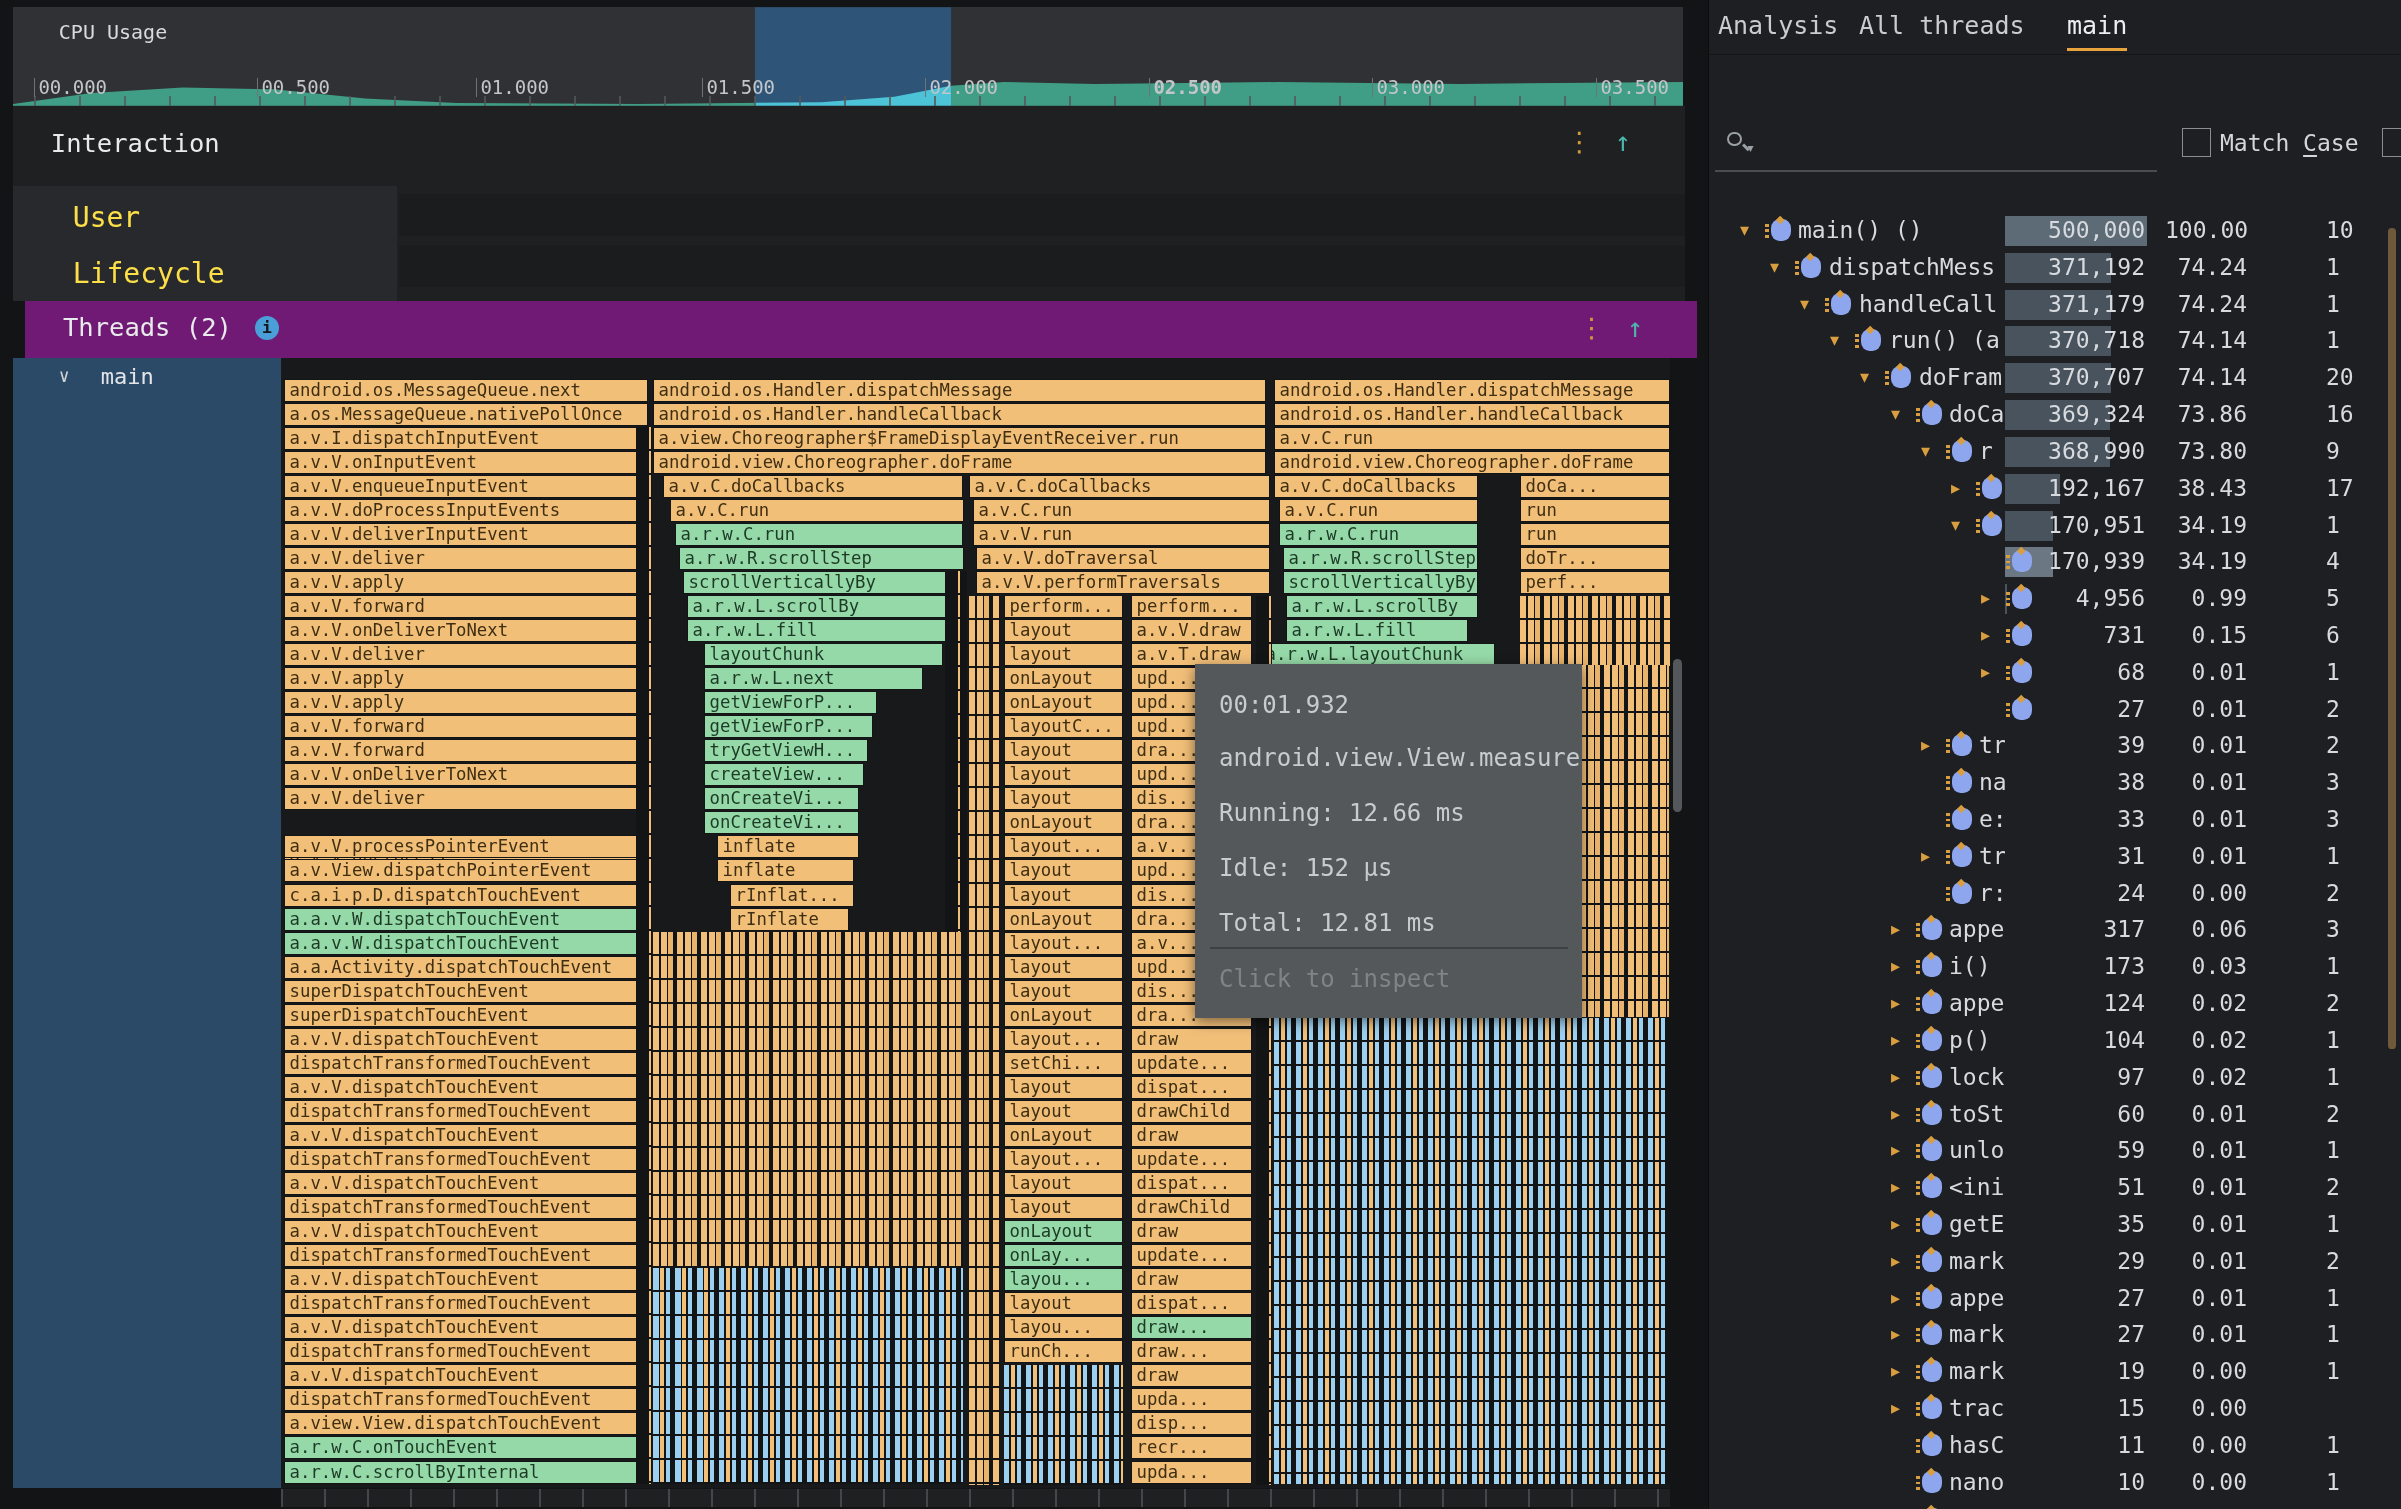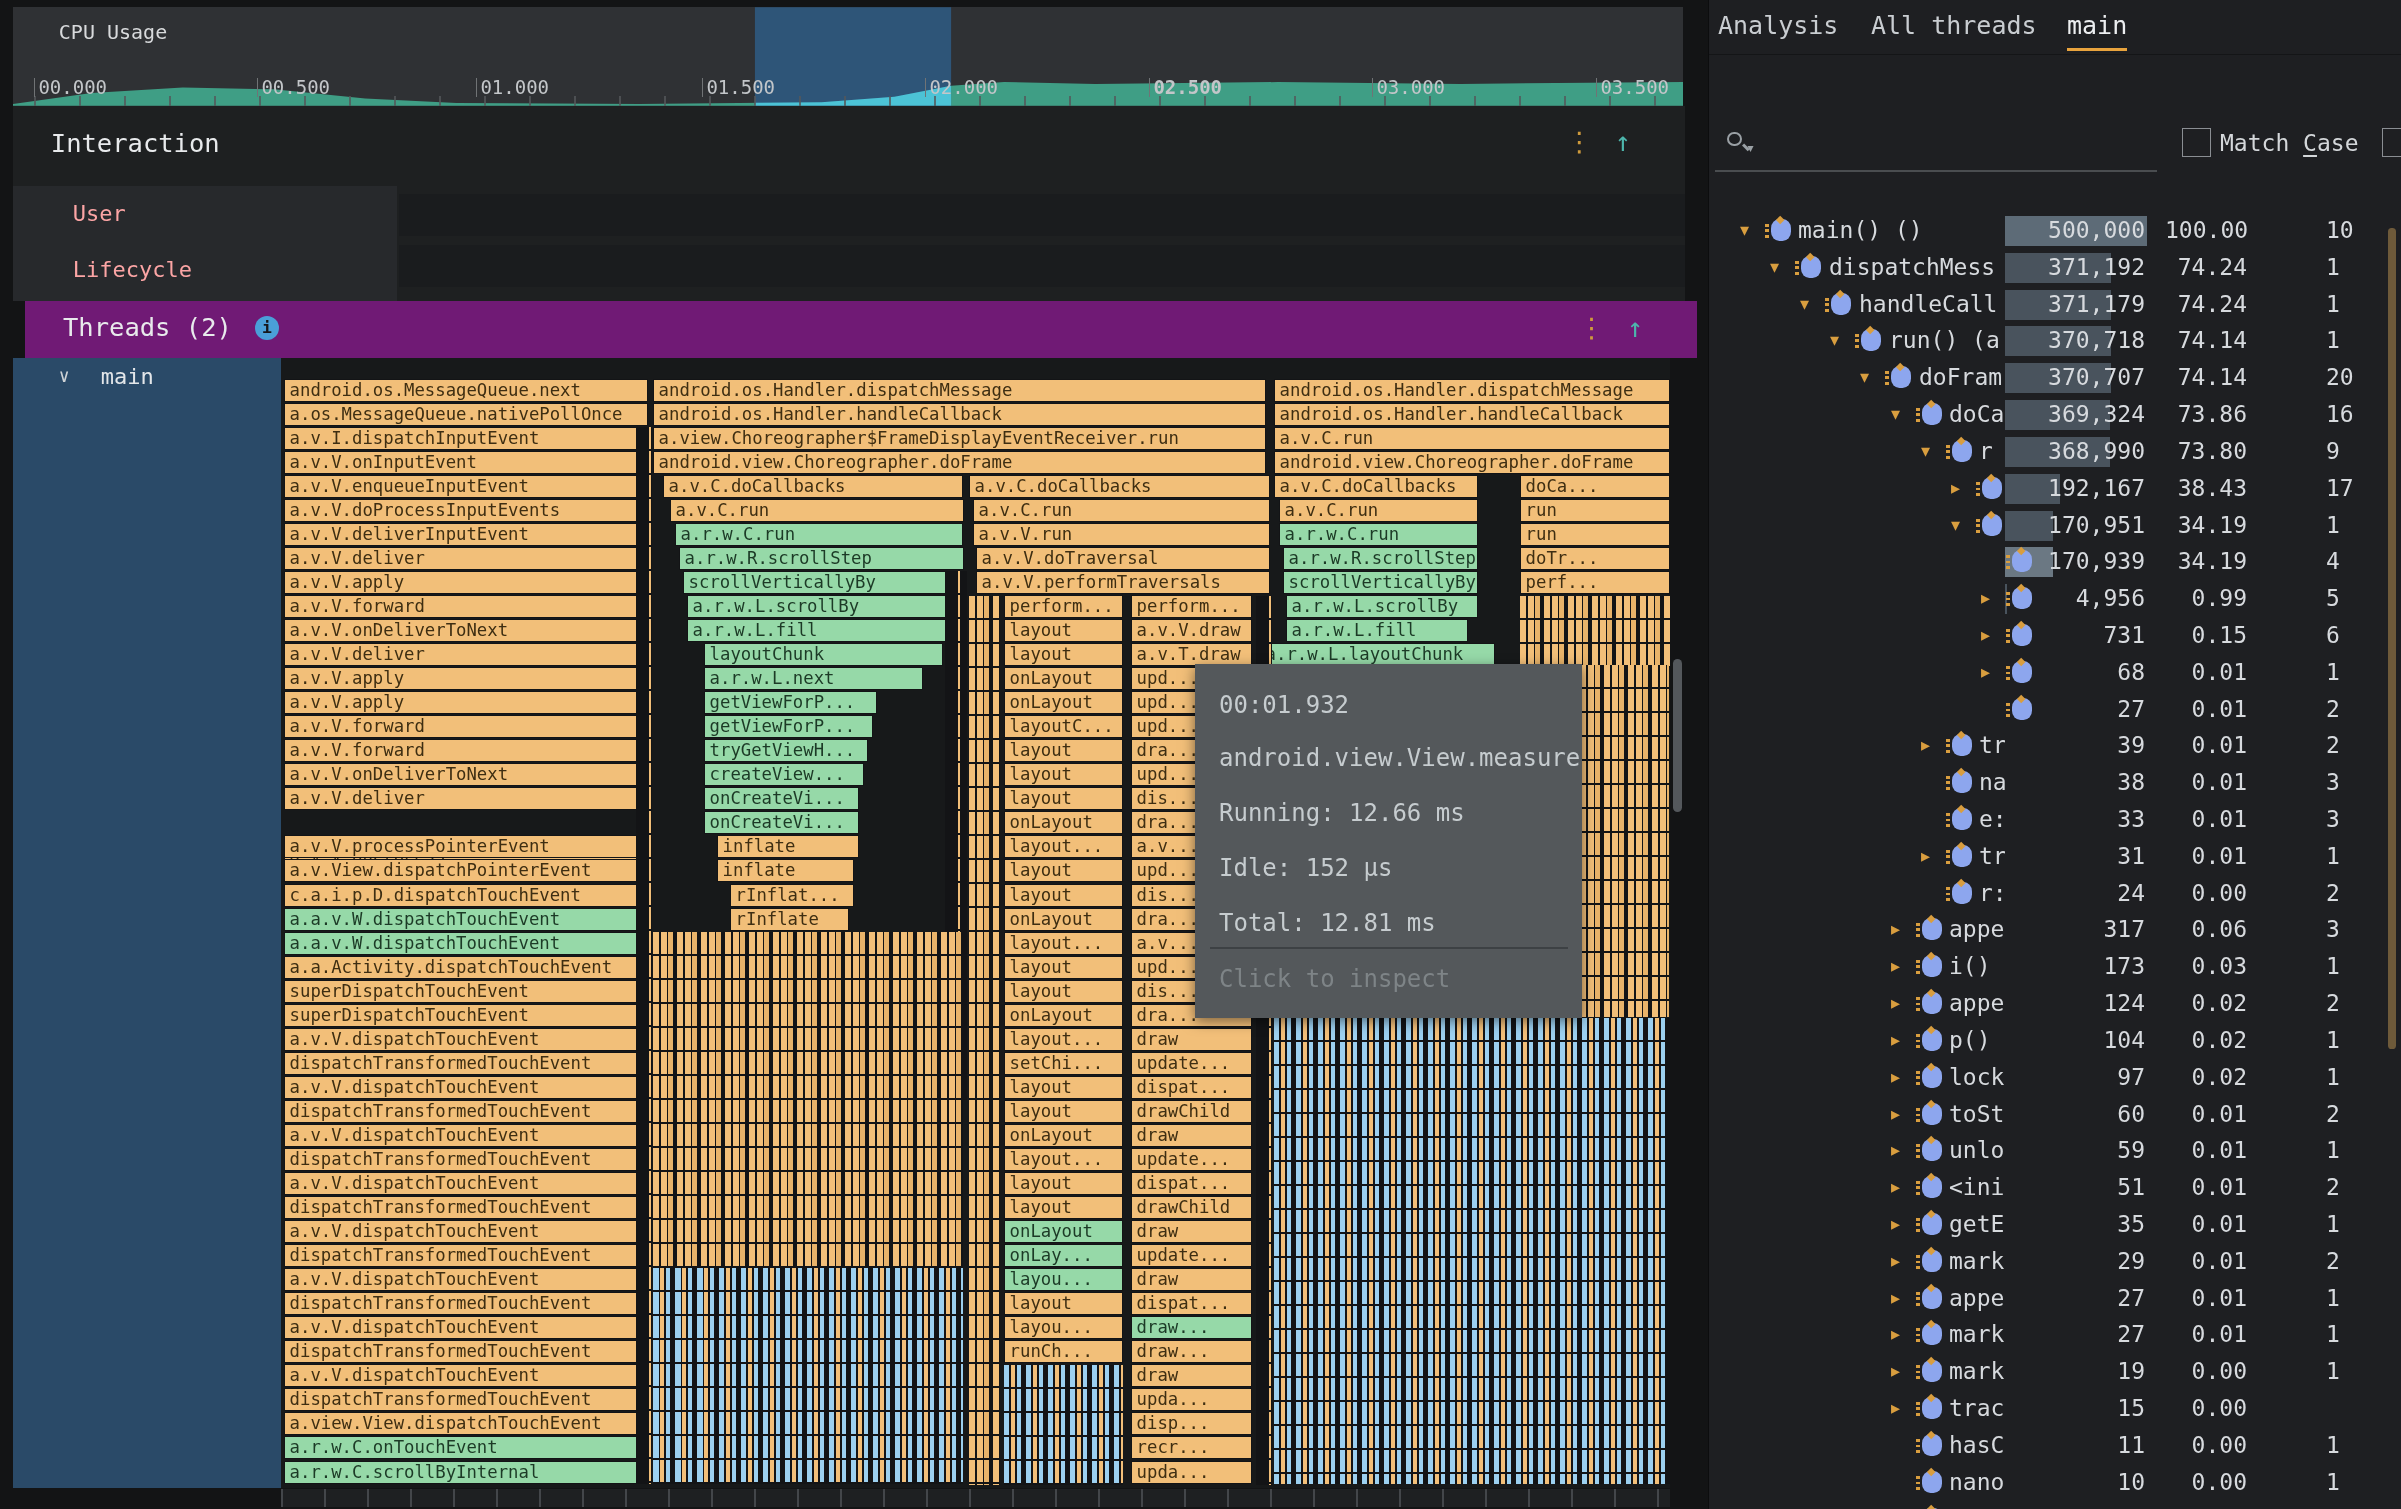--- a/index.html
+++ b/index.html
@@ -14,21 +14,21 @@
   #tick-strip { position:absolute; left:21px; bottom:0; width:1649px; height:10px;
     background:repeating-linear-gradient(90deg,#54575a 0 1.8px,transparent 1.8px 45px); opacity:.8; }
   .tick-label { position:absolute; top:71px; font-size:19px; color:#c3c6c9; border-left:1.8px solid #707375; padding-left:3.6px; line-height:19px; }
 
   
   #interaction-section { position:absolute; left:12.8px; top:106px; width:1672px; height:195px; background:#1e2021; }
   .section-title { position:absolute; font-size:25.5px; color:#e8eaec; }
   .kebab-icon { position:absolute; color:#cf9b3c; font-size:27px; line-height:27px; }
   .collapse-arrow { position:absolute; color:#4db6ac; font-size:27px; line-height:27px; }
   #interaction-labelcol { position:absolute; left:0; top:80px; width:384px; height:115px; background:#27292c; }
-  .lane-label { position:absolute; left:60px; font-size:22px; color:#fca5a5; }
+  .lane-label { position:absolute; left:60px; font-size:28px; color:#fde047; }
   .lane-track { position:absolute; left:386px; width:1286px; height:42px; background:#1a1c1e; }
 
   #threads-header { position:absolute; left:25px; top:301px; width:1672px; height:57px; background:#701a75; }
   .info-icon { position:absolute; width:24px; height:24px; background:#4a9fd8; border-radius:50%;
      color:#16171a; font-size:16.4px; font-weight:bold; text-align:center; line-height:24px; }
 
   #thread-sidebar { position:absolute; left:12.8px; top:358px; width:268px; height:1130px; background:#2a4a68; }
   #thread-chevron { position:absolute; left:46px; top:7.3px; color:#cfd3d6; font-size:18px; }
   #thread-name { position:absolute; left:88px; top:5.5px; color:#e3e6e9; font-size:22px; }
   #chart-bg { position:absolute; left:281px; top:358px; width:1389px; height:1130px; background:#17191a; }
@@ -338,21 +338,21 @@
   <span class="tip-line" style="top:135px;">Running: 12.66 ms</span>
   <span class="tip-line" style="top:190px;">Idle: 152 µs</span>
   <span class="tip-line" style="top:245px;">Total: 12.81 ms</span>
   <div id="tip-divider"></div>
   <span class="tip-line" id="tip-hint" style="top:301px;">Click to inspect</span>
 </div>
 
 <div id="right-panel">
   <div id="tab-row">
     <span class="tab" style="left:9px;">Analysis</span>
-    <span class="tab" style="left:162px;text-align:center;">All threads</span>
+    <span class="tab" style="left:150px;text-align:center;">All threads</span>
     <span class="tab active" style="left:358px;">main</span>
   </div>
 
   <div id="search-row">
     <div id="search-underline"></div>
     <span id="search-icon">
       <span class="lens"></span>
         <span class="handle"></span>
         <span class="caret">▾</span>
     </span>

